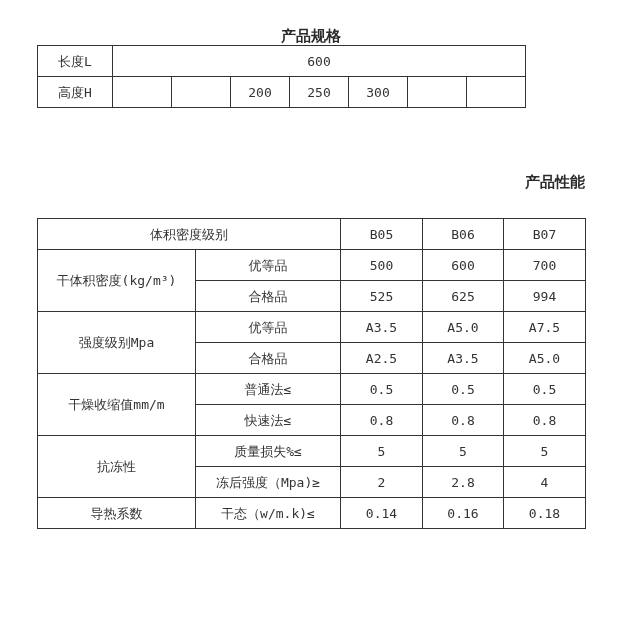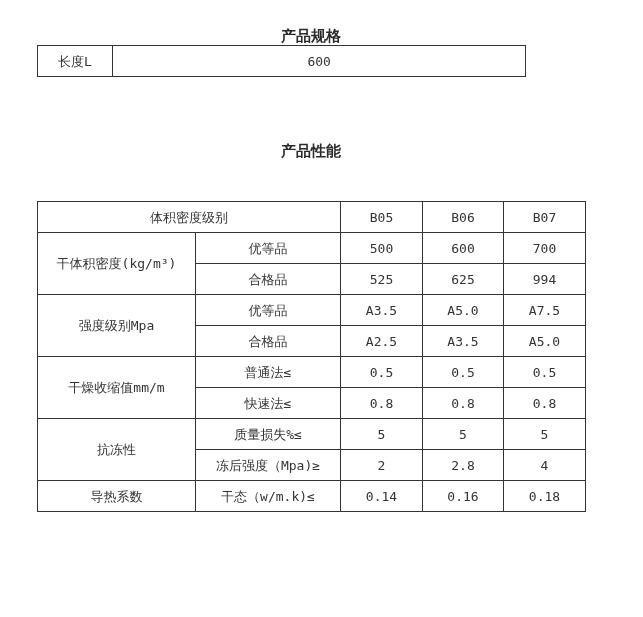--- a/index.html
+++ b/index.html
@@ -16,29 +16,29 @@
     width: 548px;
     margin-left: 37px;
     text-align: center;
     font-weight: bold;
     font-size: 15px;
     line-height: 17px;
     color: #2b2b2b;
     font-family: "DejaVu Sans", sans-serif;
   }
   .title-spec { padding-top: 28px; }
-  .title-perf { padding-top: 66px; }
+  .title-perf { padding-top: 66px; text-align: right; }
   table.tbl {
     border-collapse: collapse;
     table-layout: fixed;
     width: 548px;
     margin-left: 37px;
   }
   .tbl-spec { }
-  .tbl-perf { margin-top: 41px; }
+  .tbl-perf { margin-top: 27px; }
   table.tbl td {
     border: 1px solid #333333;
     height: 30px;
     padding: 0 2px;
     text-align: center;
     vertical-align: middle;
     font-size: 13px;
     line-height: 15px;
     color: #333333;
     overflow: hidden;
@@ -67,20 +67,30 @@
         <col>
         <col>
         <col>
         <col>
         <col>
     </colgroup>
     <tbody>
       <tr>
         <td>长度L</td>
         <td colspan="7">600</td>
+      </tr>
+      <tr>
+        <td>高度H</td>
+        <td></td>
+        <td></td>
+        <td>200</td>
+        <td>250</td>
+        <td>300</td>
+        <td></td>
+        <td></td>
       </tr>
     </tbody>
   </table>
 
   <div class="doc-title title-perf">产品性能</div>
 
   <table class="tbl tbl-perf">
     <colgroup>
       <col class="perf-col-1">
         <col class="perf-col-2">

